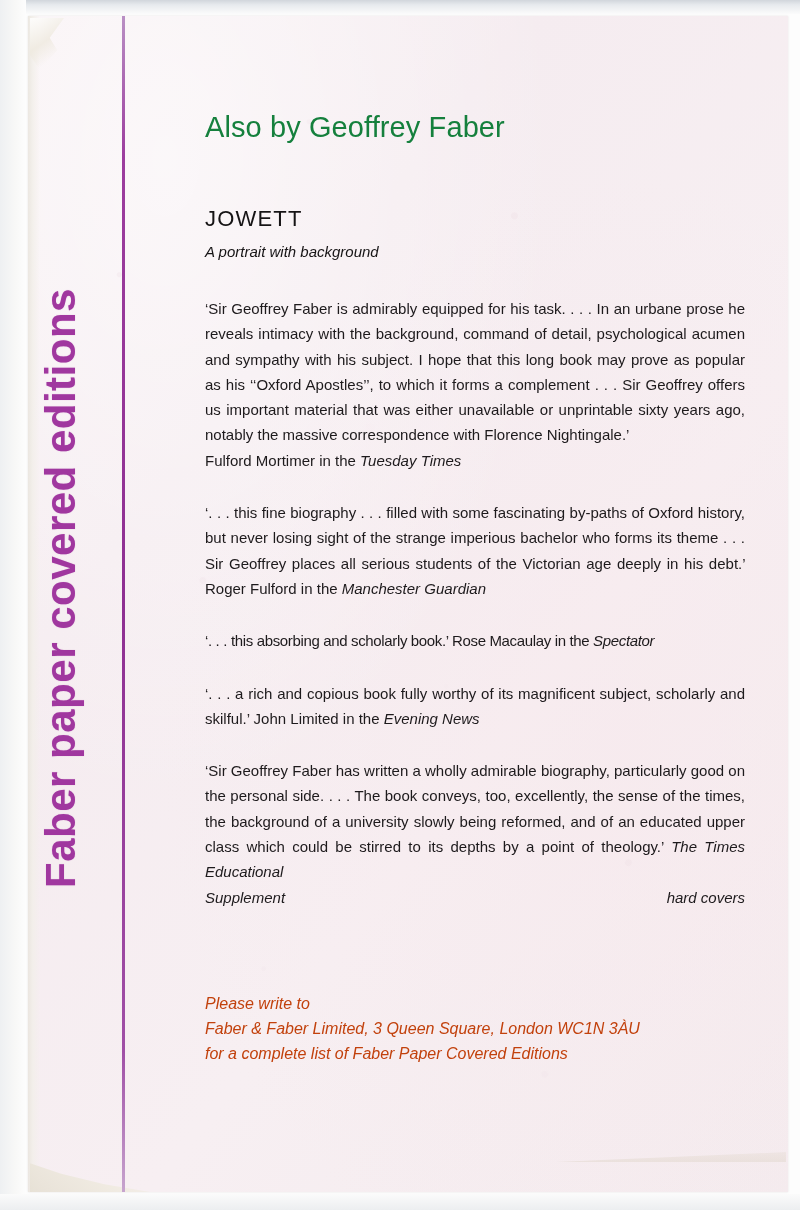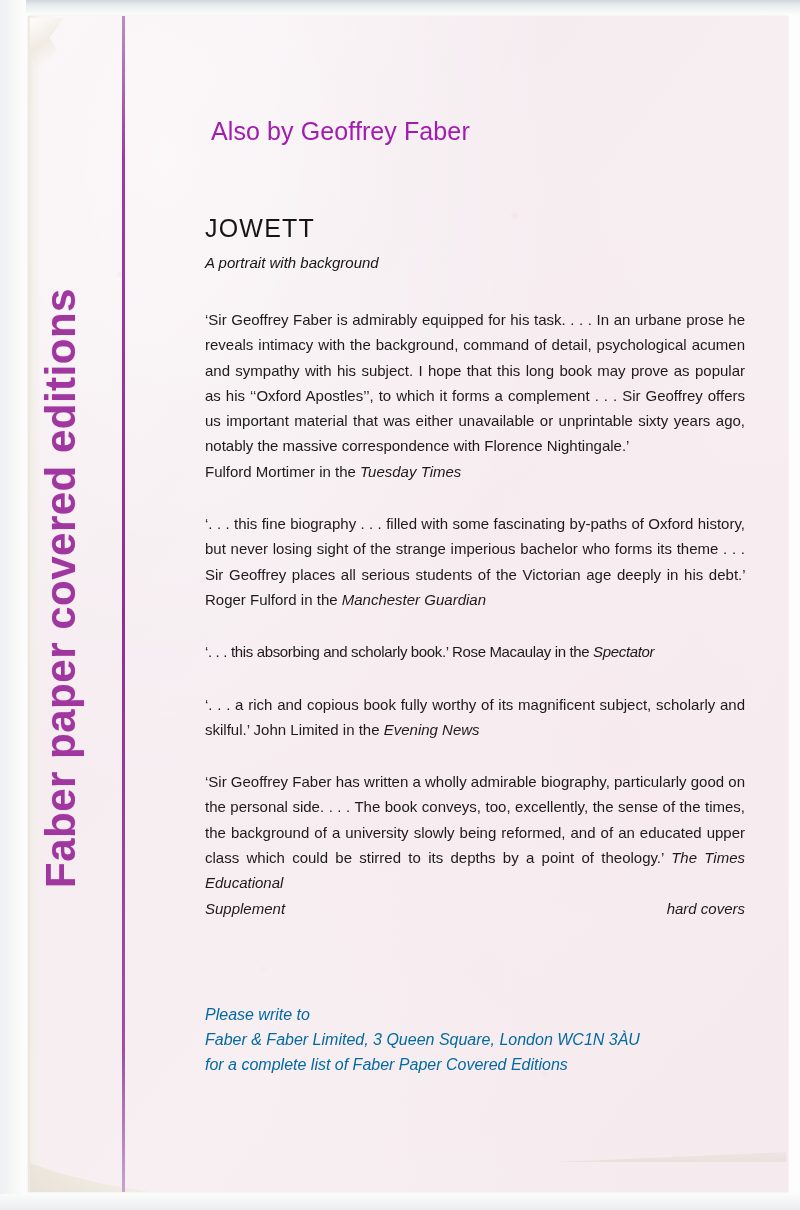--- a/index.html
+++ b/index.html
@@ -140,30 +140,30 @@
   .content {
     position: absolute;
     left: 205px;
     top: 16px;
     width: 540px;
     height: 1176px;
     color: #1d1a1c;
   }
 
   .headline {
-    font-size: 25px;
+    font-size: 29px;
     font-weight: normal;
     letter-spacing: .1px;
-    margin: 6px;
+    margin: 0;
     padding-top: 95px;
-    color: #a21caf;
+    color: #15803d;
   }
 
   .work-title {
-    font-size: 25px;
+    font-size: 22px;
     font-weight: normal;
     letter-spacing: 1.2px;
     margin: 0;
     padding-top: 62px;
     color: #161415;
   }
 
   .work-subtitle {
     font-size: 15px;
     font-style: italic;
@@ -202,21 +202,21 @@
     align-items: flex-start;
   }
   .tail-row .tail-left { font-style: italic; }
   .tail-row .tail-right { font-style: italic; }
 
   .footer {
     padding-top: 70px;
     font-size: 16px;
     font-style: italic;
     line-height: 25px;
-    color: #0369a1;
+    color: #c2410c;
   }
   .footer div { white-space: nowrap; }
 </style>
 </head>
 <body>
 
 <div class="scan">
 
   <div class="scan-shadow-top"></div>
   <div class="scan-shadow-left"></div>

